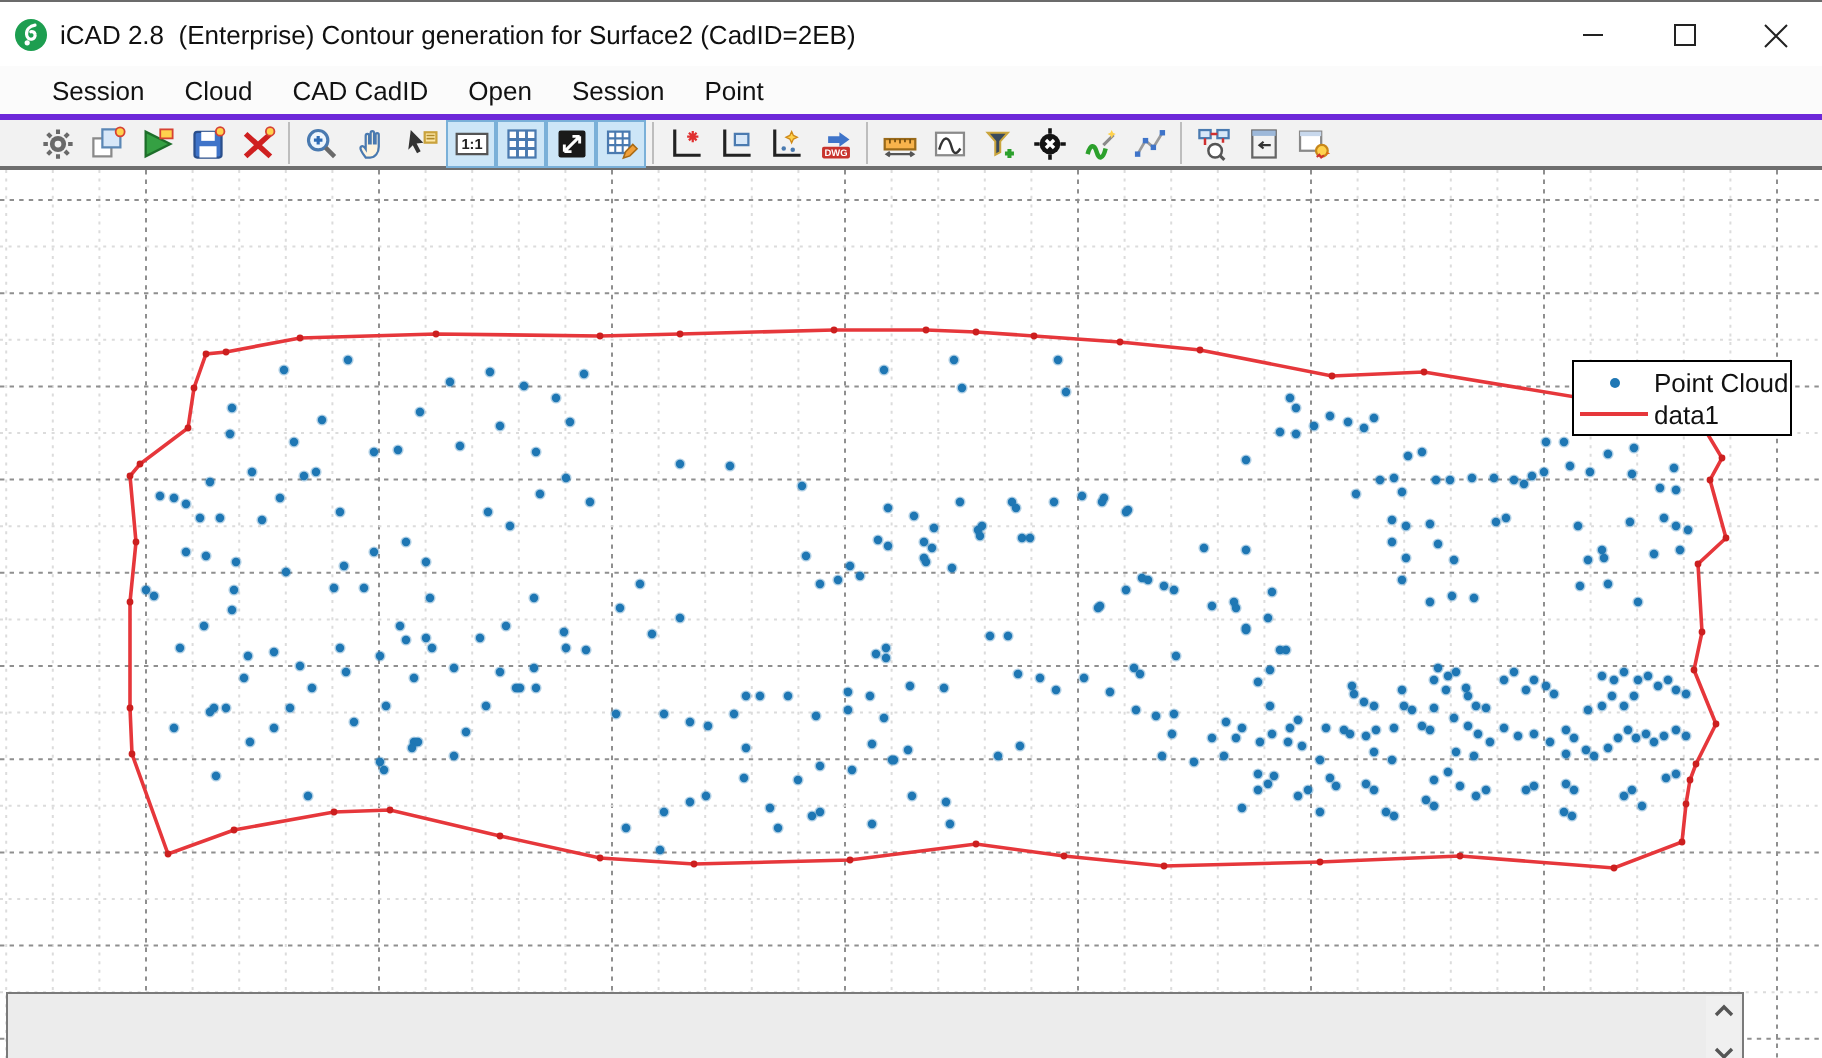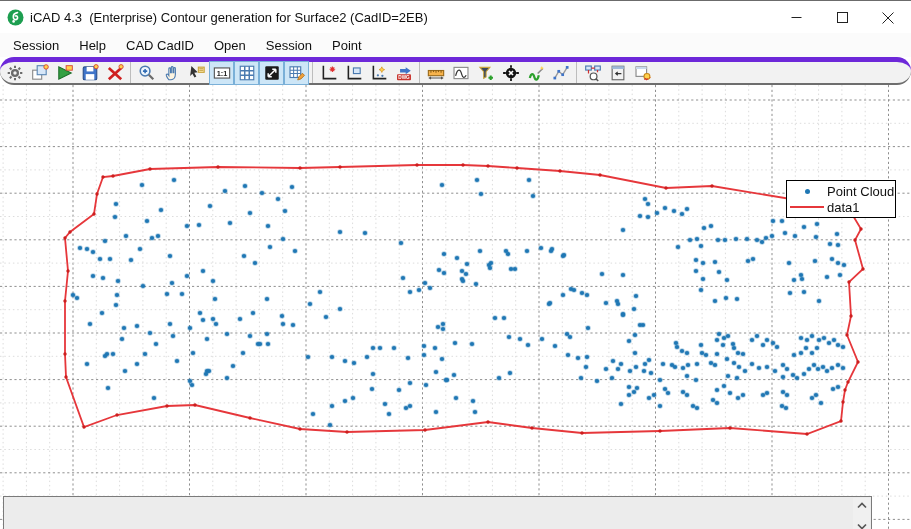--- a/index.html
+++ b/index.html
@@ -8,27 +8,27 @@
   .window{position:absolute;inset:0;border-top:1px solid #6b6b6b;box-sizing:border-box;}
 
   
   .titlebar{position:absolute;top:1px;left:0;right:0;height:31px;background:#ffffff;border-bottom:1px solid #e6e6e6;}
   .app-icon{position:absolute;left:7px;top:7px;width:17px;height:17px;}
   .title-text{position:absolute;left:30px;top:8px;font-size:13px;color:#101010;white-space:pre;}
   .win-controls{position:absolute;right:0;top:0;height:31px;display:flex;}
   .win-btn{width:46px;height:31px;display:flex;align-items:center;justify-content:center;}
 
   
-  .menubar{position:absolute;top:32px;left:0;right:0;height:24px;background:#fbfbfb;display:flex;align-items:center;padding-left:3px;}
+  .menubar{position:absolute;top:32px;left:0;right:0;height:24px;background:#fbfbfb;display:flex;align-items:center;padding-left:16px;}
   .menu-item{padding:3px 10px;font-size:13px;color:#111;}
 
   
   .toolbar{position:absolute;top:56px;left:0;right:0;height:28px;background:#f2f2f2;
-           border-top:5px solid #6d28d9;border-bottom:2px solid #6e6e6e;box-sizing:border-box;
-           display:flex;align-items:center;padding-left:2px;border-radius:14px;}
+           border-top:3px solid #6d28d9;border-bottom:2px solid #6e6e6e;box-sizing:border-box;
+           display:flex;align-items:center;padding-left:16px;}
   .tbtn{width:25px;height:24px;display:flex;align-items:center;justify-content:center;border:1px solid transparent;box-sizing:border-box;}
   .tbtn.active{background:#cde6f7;border:1px solid #7ab0d8;}
   .tsep{width:1px;height:21px;background:#bdbdbd;margin:0 3px;}
 
   
   .plot{position:absolute;top:84px;left:0;width:911px;height:445px;background:#fff;}
   .legend{position:absolute;left:786px;top:95px;width:110px;background:#fff;border:1.5px solid #000;
           padding:2px 0;box-sizing:border-box;}
   .legend-row{display:flex;align-items:center;height:16px;font-size:13px;color:#111;}
   .legend-marker{width:40px;display:flex;align-items:center;justify-content:center;flex:0 0 40px;}
@@ -46,21 +46,21 @@
 <body>
 
 <div class="window">
 
   <div class="titlebar">
     <svg class="app-icon" viewBox="0 0 17 17">
       <circle cx="8.5" cy="8.5" r="8" fill="#1d9e50"></circle>
       <path d="M10.5 3.6c-2.6.4-4.4 2.2-4.2 4.6.1 1.7 1.3 2.6 2.6 2.4 1.2-.2 1.9-1.3 1.6-2.5-.2-1-1.2-1.5-2.1-1.2" fill="none" stroke="#fff" stroke-width="1.6" stroke-linecap="round"></path>
       <circle cx="6.6" cy="12.4" r="1.3" fill="#fff"></circle>
     </svg>
-    <div class="title-text">iCAD 4.3  (Enterprise) Contour generation for Surface2 (CadID=2EB)</div>
+    <div class="title-text">iCAD 2.8  (Enterprise) Contour generation for Surface2 (CadID=2EB)</div>
     <div class="win-controls">
       <div class="win-btn">
         <svg width="11" height="11" viewBox="0 0 11 11">
             <path d="M0.5 5.5h10" stroke="#222" stroke-width="1"></path>
           </svg>
       </div>
       <div class="win-btn">
         <svg width="11" height="11" viewBox="0 0 11 11">
             <rect x="0.5" y="0.5" width="10" height="10" fill="none" stroke="#222" stroke-width="1"></rect>
           </svg>
@@ -68,21 +68,21 @@
       <div class="win-btn">
         <svg width="12" height="12" viewBox="0 0 12 12">
             <path d="M0.5 0.5l11 11M11.5 0.5l-11 11" stroke="#222" stroke-width="1"></path>
           </svg>
       </div>
     </div>
   </div>
 
   <div class="menubar" id="menubar">
       <div class="menu-item">Session</div>
-      <div class="menu-item">Help</div>
+      <div class="menu-item">Cloud</div>
       <div class="menu-item">CAD CadID</div>
       <div class="menu-item">Open</div>
       <div class="menu-item">Session</div>
       <div class="menu-item">Point</div>
     </div>
 
   <div class="toolbar">
     <div class="tbtn">
         <svg width="18" height="18" viewBox="0 0 16 16">
           <path d="M8 1.5v2M8 12.5v2M1.5 8h2M12.5 8h2M3.4 3.4l1.5 1.5M11.1 11.1l1.5 1.5M12.6 3.4l-1.5 1.5M4.9 11.1l-1.5 1.5" stroke="#6a6a6a" stroke-width="1.8"></path>

